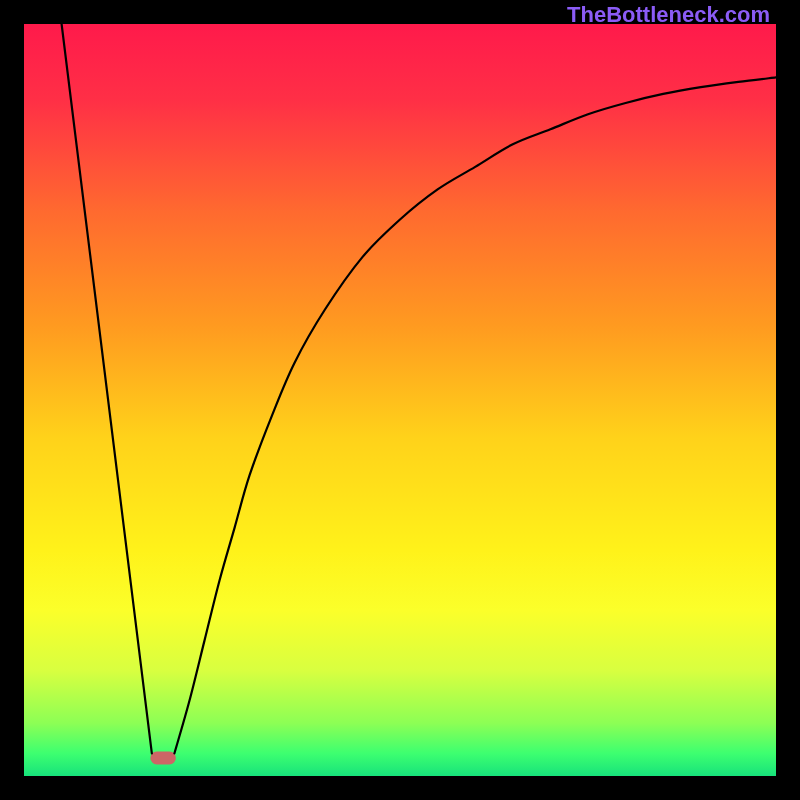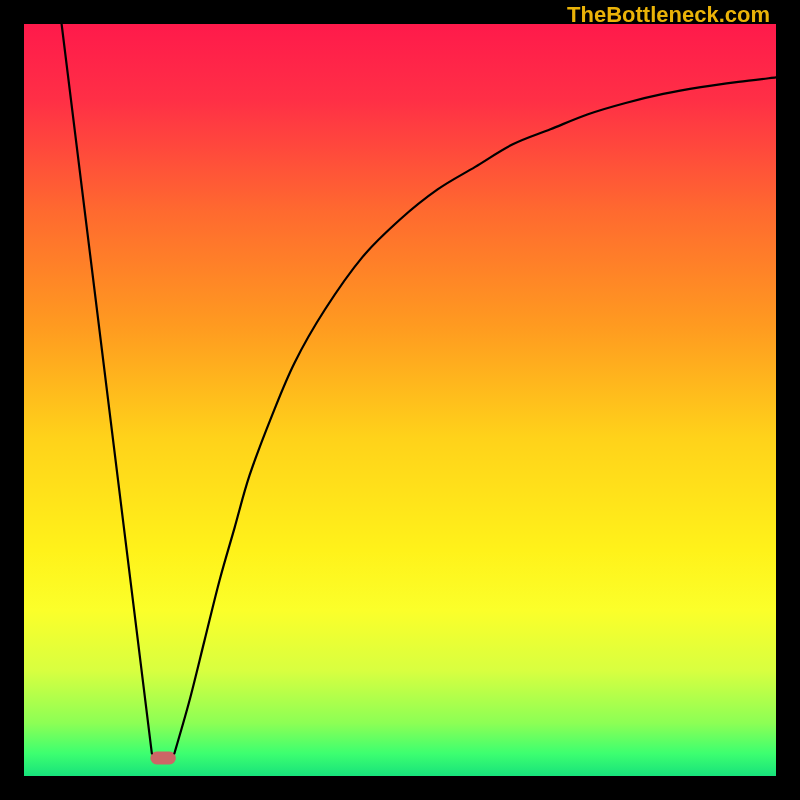--- a/index.html
+++ b/index.html
@@ -15,21 +15,21 @@
     box-sizing: border-box;
   }
   .plot-area {
     position: absolute;
     overflow: hidden;
   }
   .watermark {
     position: absolute;
     font-family: Arial, Helvetica, sans-serif;
     font-weight: 600;
-    color: #eab308;
+    color: #8b5cf6;
     white-space: nowrap;
   }
   svg {
     position: absolute;
     left: 0;
     top: 0;
   }
 </style>
 </head>
 <body>

